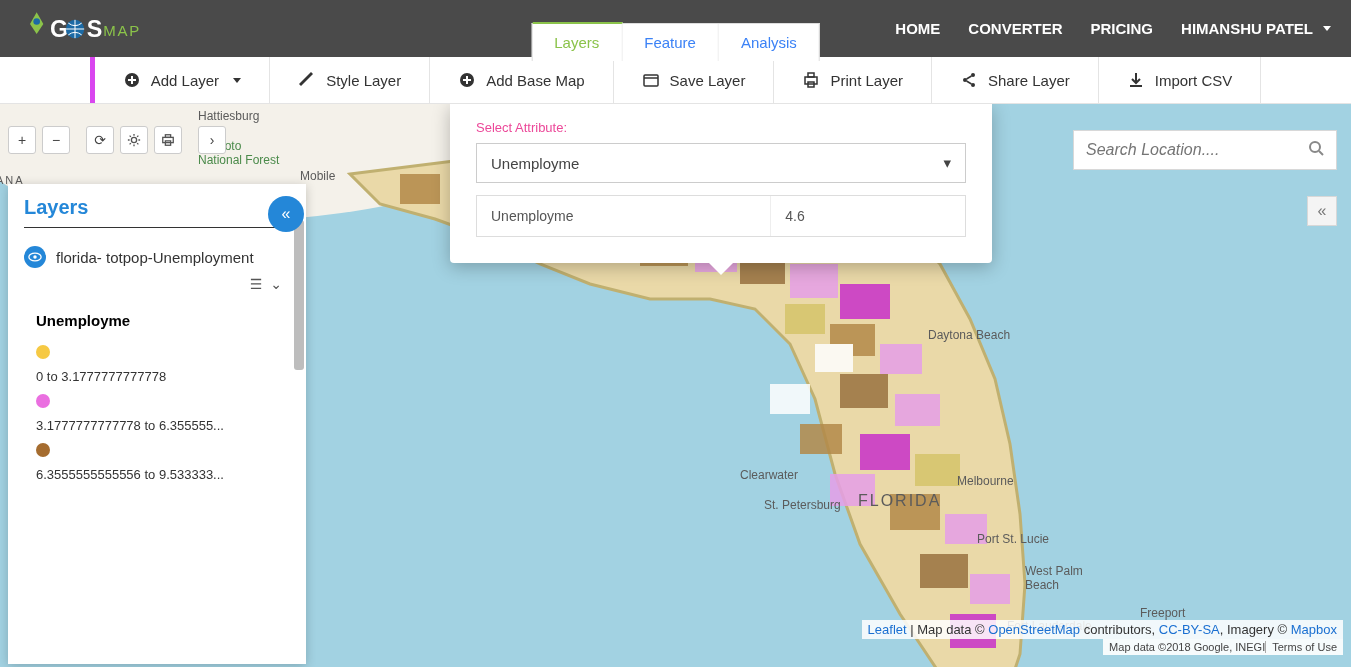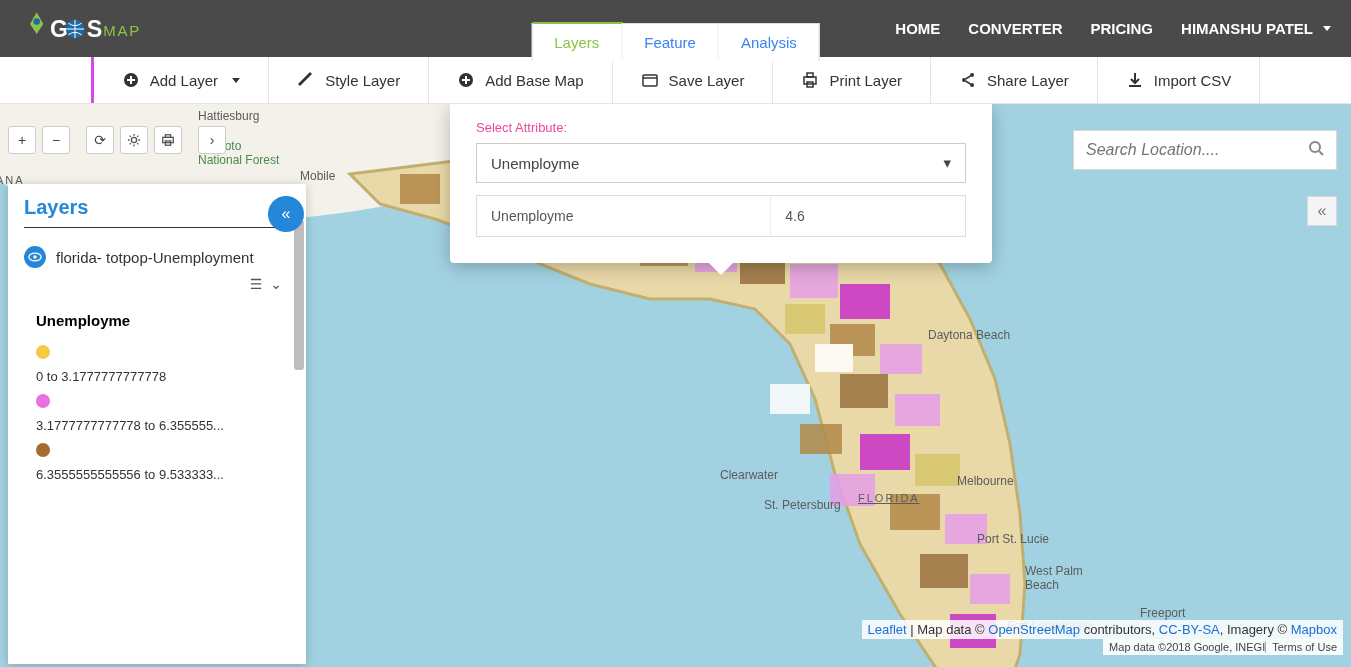--- a/index.html
+++ b/index.html
@@ -13,21 +13,21 @@
 .center-tabs .tab { padding:10px 22px; font-size:15px; color:#3b82f6; cursor:pointer; border-right:1px solid #eee; }
 .center-tabs .tab:last-child { border-right:none; }
 .center-tabs .tab.active { color:#8bc34a; border-top:2px solid #8bc34a; margin-top:-2px; }
 .topnav-right { margin-left:auto; display:flex; gap:28px; align-items:center; }
 .topnav-right a { color:#fff; font-weight:bold; font-size:15px; text-decoration:none; }
 .user-menu { display:flex; align-items:center; gap:6px; color:#fff; font-weight:bold; font-size:15px; cursor:pointer;}
 
 
 .toolbar { height:47px; background:#fff; border-bottom:1px solid #e4e4e4; display:flex; justify-content:center; align-items:stretch; }
 .toolbar .btn { padding:0 28px; display:flex; align-items:center; gap:10px; font-size:15px; color:#333; border-right:1px solid #e4e4e4; cursor:pointer; }
-.toolbar .btn:first-child { border-left:3px solid #d946ef; }
+.toolbar .btn:first-child { border-left:5px solid #d946ef; }
 .toolbar .icon { width:18px; height:18px; display:inline-flex; align-items:center; justify-content:center; }
 
 
 .map-area { position:relative; width:100%; height:563px; background:#a2d2e2; overflow:hidden; }
 .land { position:absolute; background:#f4f1ea; }
 
 
 .map-ctrls { position:absolute; top:22px; left:8px; display:flex; gap:6px; z-index:5;}
 .map-ctrls .mbtn { width:28px; height:28px; background:#fff; border:1px solid #ccc; border-radius:3px; display:flex; align-items:center; justify-content:center; font-size:14px; color:#444; cursor:pointer; }
 .map-ctrls .spacer { width:4px; }
@@ -225,23 +225,23 @@
       <rect x="460" y="280" width="42" height="30" fill="#b38a4a"></rect>
         <rect x="490" y="330" width="45" height="32" fill="#e69fe8"></rect>
     </g>
   </svg>
 
   <div class="citylabel" style="left:198px;top:5px;">Hattiesburg</div>
   <div class="citylabel" style="left:198px;top:35px;white-space:pre;color:#4a8a4a;">De Soto
 National Forest</div>
   <div class="citylabel" style="left:300px;top:65px;">Mobile</div>
   <div class="citylabel" style="left:-4px;top:70px;font-size:11px;letter-spacing:2px;">ANA</div>
-  <div class="citylabel" style="left:720px;top:364px;text-align:center;">Clearwater</div>
+  <div class="citylabel" style="left:740px;top:364px;text-align:center;">Clearwater</div>
   <div class="citylabel" style="left:764px;top:394px;">St. Petersburg</div>
-  <div class="citylabel" style="left:858px;top:388px;font-size:11px;letter-spacing:2px;text-decoration:underline;">FLORIDA</div>
+  <div class="citylabel" style="left:858px;top:388px;font-size:16px;letter-spacing:2px;">FLORIDA</div>
   <div class="citylabel" style="left:928px;top:224px;">Daytona Beach</div>
   <div class="citylabel" style="left:957px;top:370px;">Melbourne</div>
   <div class="citylabel" style="left:977px;top:428px;">Port St. Lucie</div>
   <div class="citylabel" style="left:1025px;top:460px;white-space:pre;">West Palm
 Beach</div>
   <div class="citylabel" style="left:1007px;top:515px;">Fort Lauderdale</div>
   <div class="citylabel" style="left:1140px;top:502px;">Freeport</div>
 
   <div class="map-ctrls">
     <div class="mbtn">+</div>

